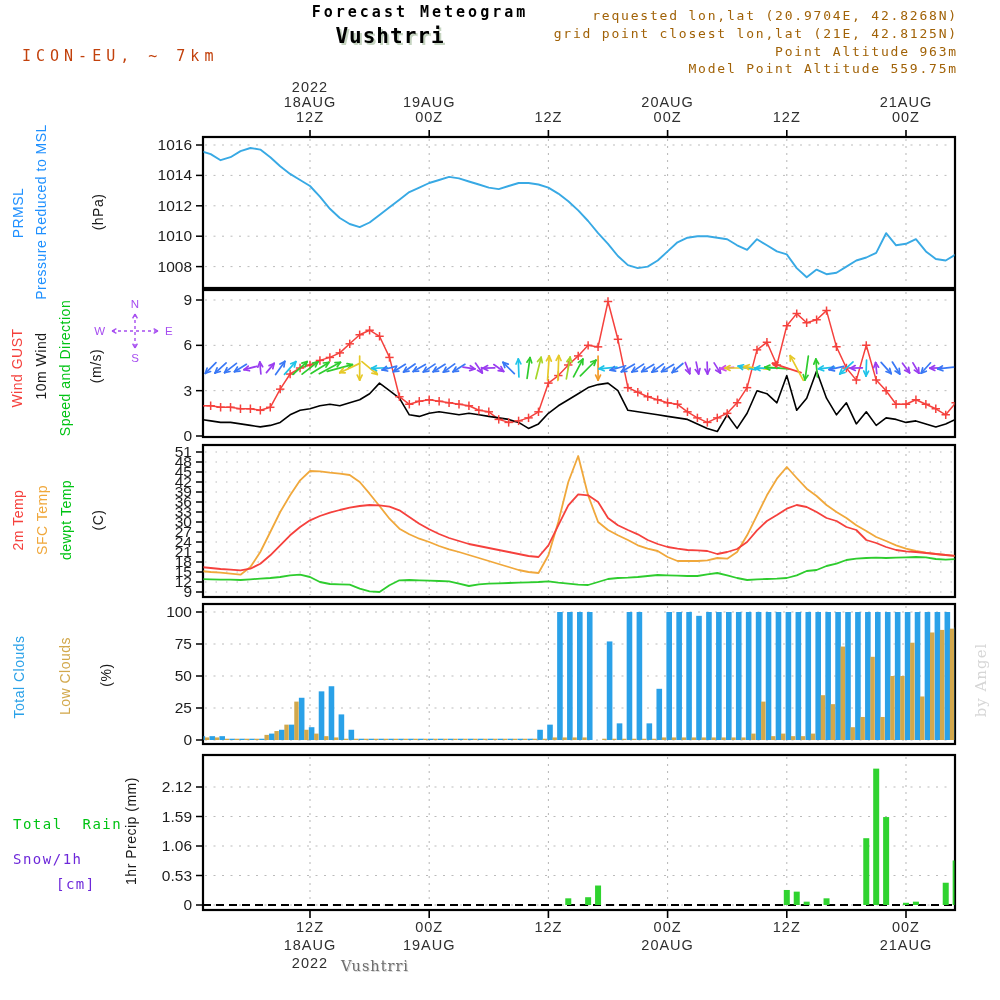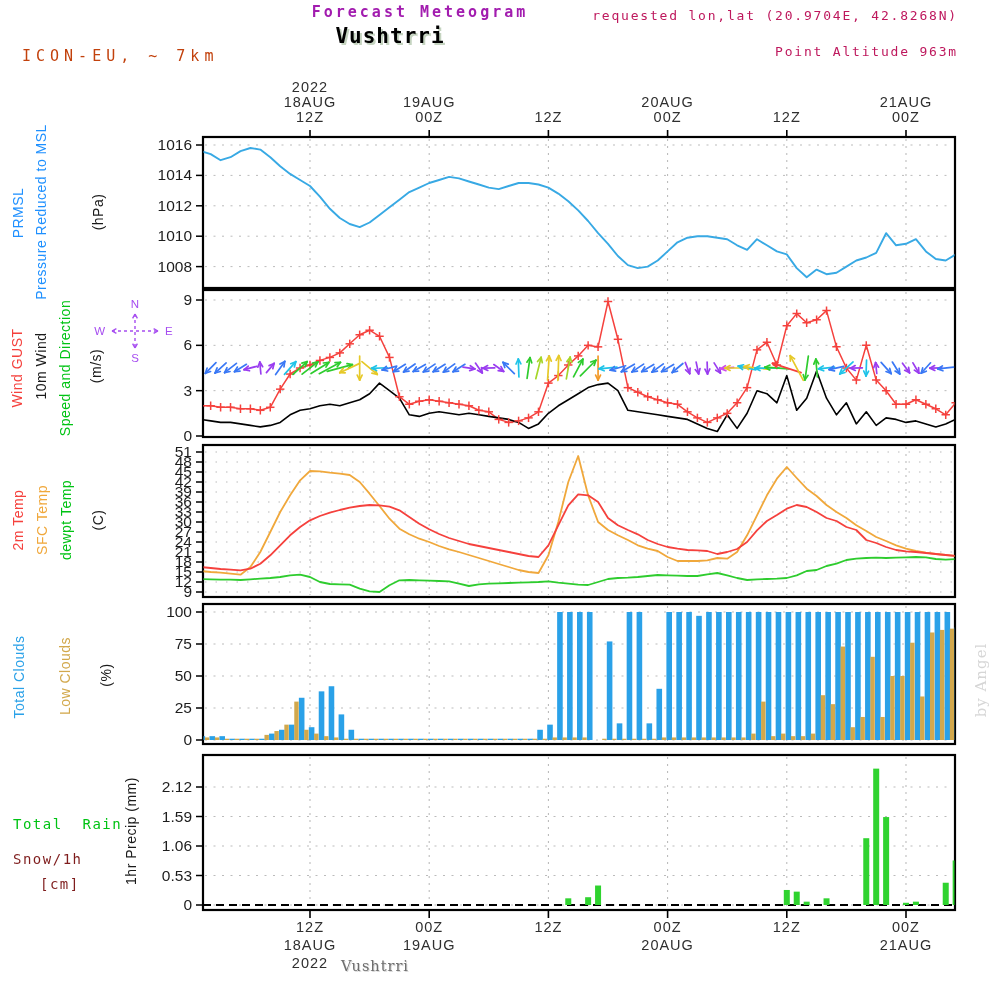--- a/index.html
+++ b/index.html
@@ -3,27 +3,27 @@
 <meta charset="utf-8">
 <style>
   html,body{margin:0;padding:0;background:#fff;}
   .page{position:relative;width:1000px;height:1000px;background:#ffffff;overflow:hidden;
         font-family:"Liberation Sans",sans-serif;}
   #chart{position:absolute;left:0;top:0;}
   .abs{position:absolute;white-space:pre;}
   .vlabel{position:absolute;white-space:pre;transform:translate(-50%,-50%) rotate(-90deg);
           font:14px "Liberation Sans",sans-serif;letter-spacing:0.5px;}
   .title-fm{left:420px;top:3px;transform:translateX(-50%);font:15px "DejaVu Sans Mono",monospace;
-            letter-spacing:3px;color:#a21caf;font-weight:bold;}
+            letter-spacing:3px;color:#000000;font-weight:bold;}
   .title-station{left:390px;top:24px;transform:translateX(-50%);font:bold 21px "DejaVu Sans Mono",monospace;
             letter-spacing:1px;color:#000;text-shadow:2px 2px 0 #c5d4c0;}
-  .meta{right:42px;text-align:right;font:13px "DejaVu Sans Mono",monospace;letter-spacing:1.8px;color:#be185d;}
+  .meta{right:42px;text-align:right;font:13px "DejaVu Sans Mono",monospace;letter-spacing:1.8px;color:#a16207;}
   .model{left:22px;top:47px;font:15px "DejaVu Sans Mono",monospace;letter-spacing:5px;color:#c2410c;}
   .c-pblue{color:#1e90ff}.c-red{color:#f5413d}.c-black{color:#1a1a1a}.c-green{color:#00c314}
-  .c-orange{color:#f0a83c}.c-tan{color:#d2a84c}.c-cblue{color:#2aa1e8}.c-snow{color:#7f1d1d}
+  .c-orange{color:#f0a83c}.c-tan{color:#d2a84c}.c-cblue{color:#2aa1e8}.c-snow{color:#6d28d9}
   .p5label{font:14px "DejaVu Sans Mono",monospace;letter-spacing:1.5px;margin-top:8px;}
   .wm{left:981px;top:680px;transform:translate(-50%,-50%) rotate(-90deg);
       font:15px "DejaVu Serif",serif;color:#d6d6d6;letter-spacing:1px;}
   .bstation{left:375px;top:958px;transform:translateX(-50%);font:14.5px "DejaVu Serif",serif;
       color:#6e6e6e;letter-spacing:1px;text-shadow:1px 1px 0 #d8d8d8;}
 </style>
 </head>
 <body>
 
 <div class="page">
@@ -798,21 +798,23 @@
         <text x="135" y="308" font-family="Liberation Sans, sans-serif" fill="#a64df0" text-anchor="middle" font-size="11.5">N</text>
         <text x="135" y="362" font-family="Liberation Sans, sans-serif" fill="#a64df0" text-anchor="middle" font-size="11.5">S</text>
         <text x="105" y="335" font-family="Liberation Sans, sans-serif" fill="#a64df0" text-anchor="end" font-size="11.5">W</text>
         <text x="165" y="335" font-family="Liberation Sans, sans-serif" fill="#a64df0" text-anchor="start" font-size="11.5">E</text>
       </g>
     </svg>
 
   <div class="abs title-fm">Forecast Meteogram</div>
   <div class="abs title-station">Vushtrri</div>
   <div class="abs meta" style="top:8px">requested lon,lat (20.9704E, 42.8268N)</div>
+  <div class="abs meta" style="top:26px">grid point closest lon,lat (21E, 42.8125N)</div>
   <div class="abs meta" style="top:44px">Point Altitude 963m</div>
+  <div class="abs meta" style="top:61px">Model Point Altitude 559.75m</div>
   <div class="abs model">ICON-EU, ~ 7km</div>
 
   <div class="vlabel c-pblue" style="left:18px;top:213px">PRMSL</div>
   <div class="vlabel c-pblue" style="left:41px;top:212px">Pressure Reduced to MSL</div>
   <div class="vlabel c-black" style="left:98px;top:212px">(hPa)</div>
 
   <div class="vlabel c-red" style="left:17px;top:368px">Wind GUST</div>
   <div class="vlabel c-black" style="left:41px;top:366px">10m Wind</div>
   <div class="vlabel c-green" style="left:65px;top:368px">Speed and Direction</div>
   <div class="vlabel c-black" style="left:96px;top:366px">(m/s)</div>
@@ -821,18 +823,18 @@
   <div class="vlabel c-orange" style="left:42px;top:520px">SFC Temp</div>
   <div class="vlabel c-green" style="left:66px;top:520px">dewpt Temp</div>
   <div class="vlabel c-black" style="left:98px;top:520px">(C)</div>
 
   <div class="vlabel c-cblue" style="left:19px;top:677px">Total Clouds</div>
   <div class="vlabel c-tan" style="left:65px;top:676px">Low Clouds</div>
   <div class="vlabel c-black" style="left:106px;top:675px">(%)</div>
 
   <div class="abs p5label c-green" style="left:13px;top:808px">Total  Rain</div>
   <div class="abs p5label c-snow" style="left:13px;top:843px">Snow/1h</div>
-  <div class="abs p5label c-snow" style="left:40px;top:868px">[cm]</div>
+  <div class="abs p5label c-snow" style="left:56px;top:868px">[cm]</div>
   <div class="vlabel c-black" style="left:131px;top:831px">1hr Precip (mm)</div>
 
   <div class="abs wm">by Angel</div>
   <div class="abs bstation">Vushtrri</div>
 </div>
 
 </body></html>

